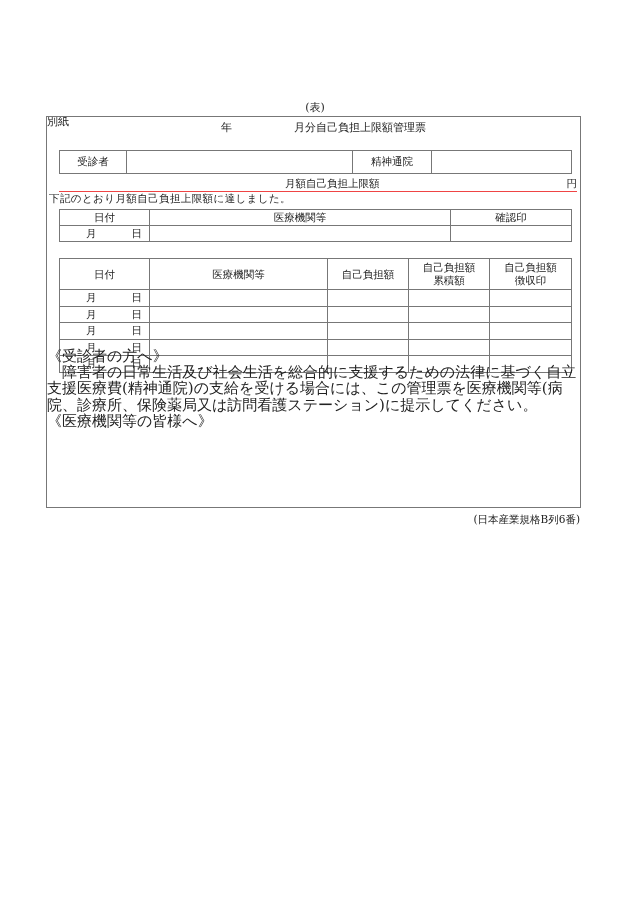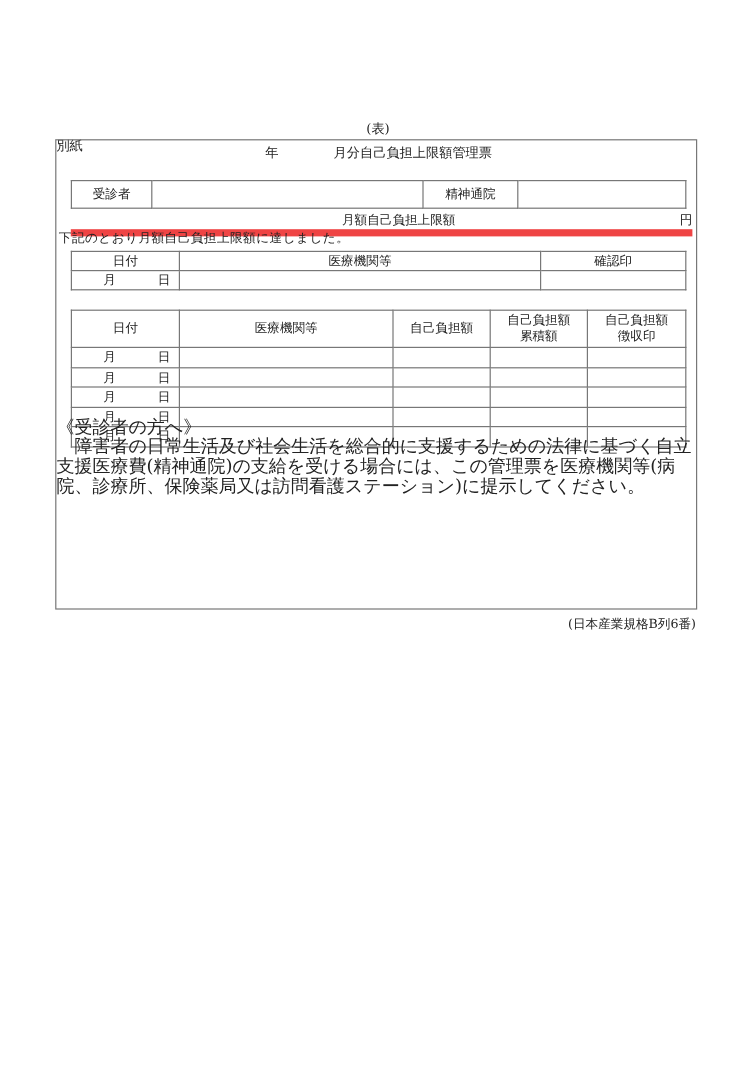--- a/index.html
+++ b/index.html
@@ -11,31 +11,31 @@
   }
   .abs { position: absolute; }
   .attach-label { left: 47px; top: 82px; font-size: 11px; margin-top: 32px; }
   .side-label { left: 0; width: 630px; top: 100px; text-align: center; font-size: 11px; padding-left: 0; }
   .outer-box {
     left: 46px; top: 116px; width: 535px; height: 392px;
     border: 1px solid #777; box-sizing: border-box;
   }
   .form-title { left: 46px; width: 535px; top: 120px; font-size: 11px; }
   .form-title .yr { position: absolute; left: 175px; }
-  .form-title .tt { position: absolute; left: 232px; white-space: nowrap; }
+  .form-title .tt { position: absolute; left: 248px; white-space: nowrap; }
 
   table { border-collapse: collapse; position: absolute; table-layout: fixed; border-radius: 11px; }
   td, th { border: 1px solid #777; padding: 0; font-weight: normal; font-size: 10.5px; }
 
   .patient-table { left: 59px; top: 150px; width: 512px; height: 23px; }
   .patient-table td { height: 22px; text-align: center; }
 
   .limit-line {
     left: 59px; top: 177px; width: 518px; height: 14px;
-    border-bottom: 6px solid #ef4444; font-size: 10.5px; text-decoration: underline;
+    border-bottom: 1px solid #ef4444; font-size: 10.5px; text-decoration: underline;
   }
   .limit-line .lbl { position: absolute; left: 226px; top: 0; }
   .limit-line .yen { position: absolute; right: 0; top: 0; }
 
   .reached-note { left: 49px; top: 192px; font-size: 10.5px; letter-spacing: 0.4px; }
 
   .confirm-table { left: 59px; top: 209px; width: 512px; }
   .confirm-table td { height: 15px; text-align: center; }
 
   .main-table { left: 59px; top: 258px; width: 512px; }
@@ -182,15 +182,16 @@
     <td></td>
     <td></td>
     <td></td>
   </tr>
 </tbody>
   </table>
 
 <div class="abs notes">
   <p>《受診者の方へ》</p>
   <p class="indent">障害者の日常生活及び社会生活を総合的に支援するための法律に基づく自立支援医療費(精神通院)の支給を受ける場合には、この管理票を医療機関等(病院、診療所、保険薬局又は訪問看護ステーション)に提示してください。</p>
+  <p>《医療機関等の皆様へ》</p>
 </div>
 
 <div class="abs footer-note">(日本産業規格B列6番)</div>
 
 </body></html>

